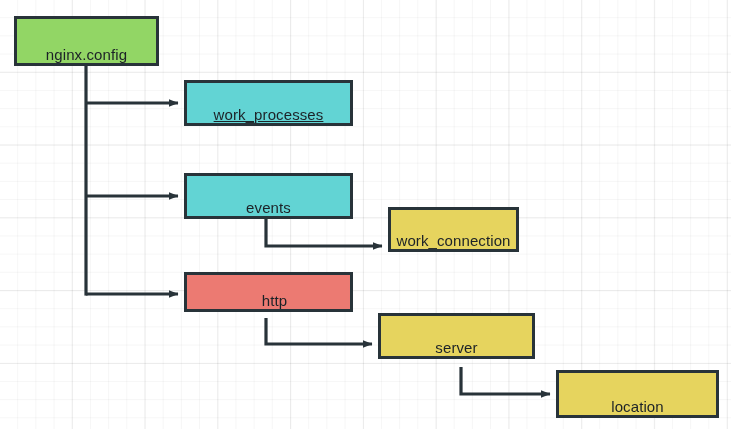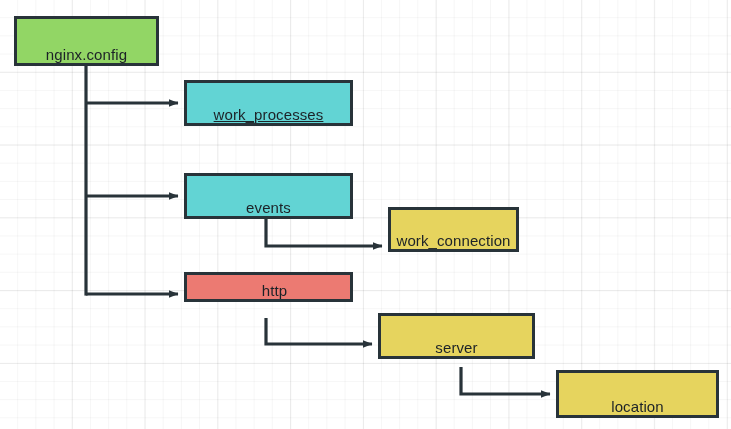--- a/index.html
+++ b/index.html
@@ -74,21 +74,21 @@
   </div>
 
   <div class="node" style="left:184px;top:80px;width:169px;height:46px;background:#62d4d4;text-decoration:underline;">
     <span>work_processes</span>
   </div>
 
   <div class="node" style="left:184px;top:173px;width:169px;height:46px;background:#62d4d4;">
     <span>events</span>
   </div>
 
-  <div class="node" style="left:184px;top:272px;width:169px;height:30px;background:#ec7a72;padding-left:12px;">
+  <div class="node" style="left:184px;top:272px;width:169px;height:40px;background:#ec7a72;padding-left:12px;">
     <span>http</span>
   </div>
 
   <div class="node" style="left:388px;top:207px;width:131px;height:45px;background:#e6d45e;">
     <span>work_connection</span>
   </div>
 
   <div class="node" style="left:378px;top:313px;width:157px;height:46px;background:#e6d45e;">
     <span>server</span>
   </div>

